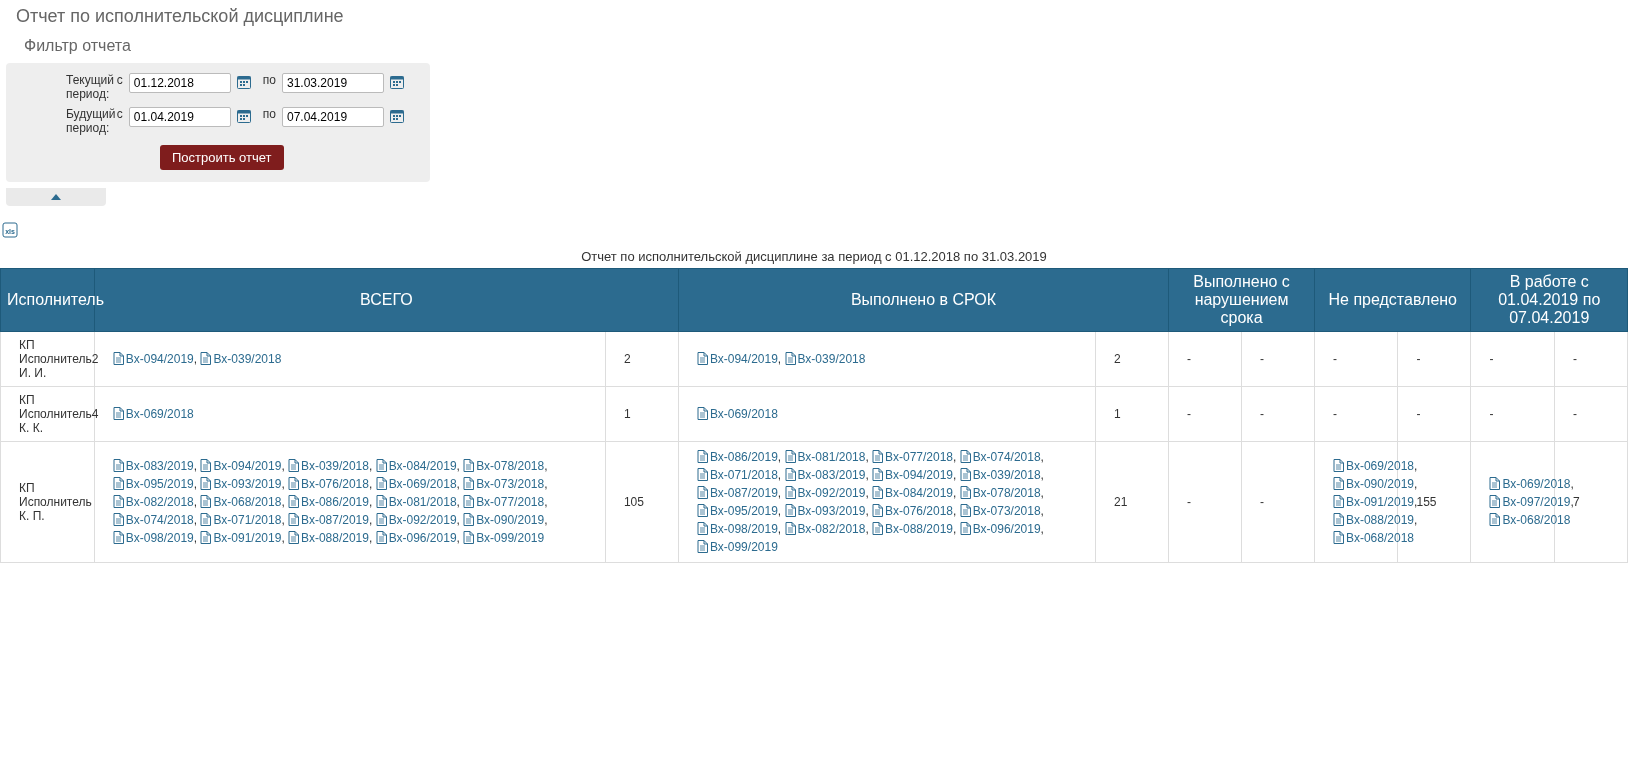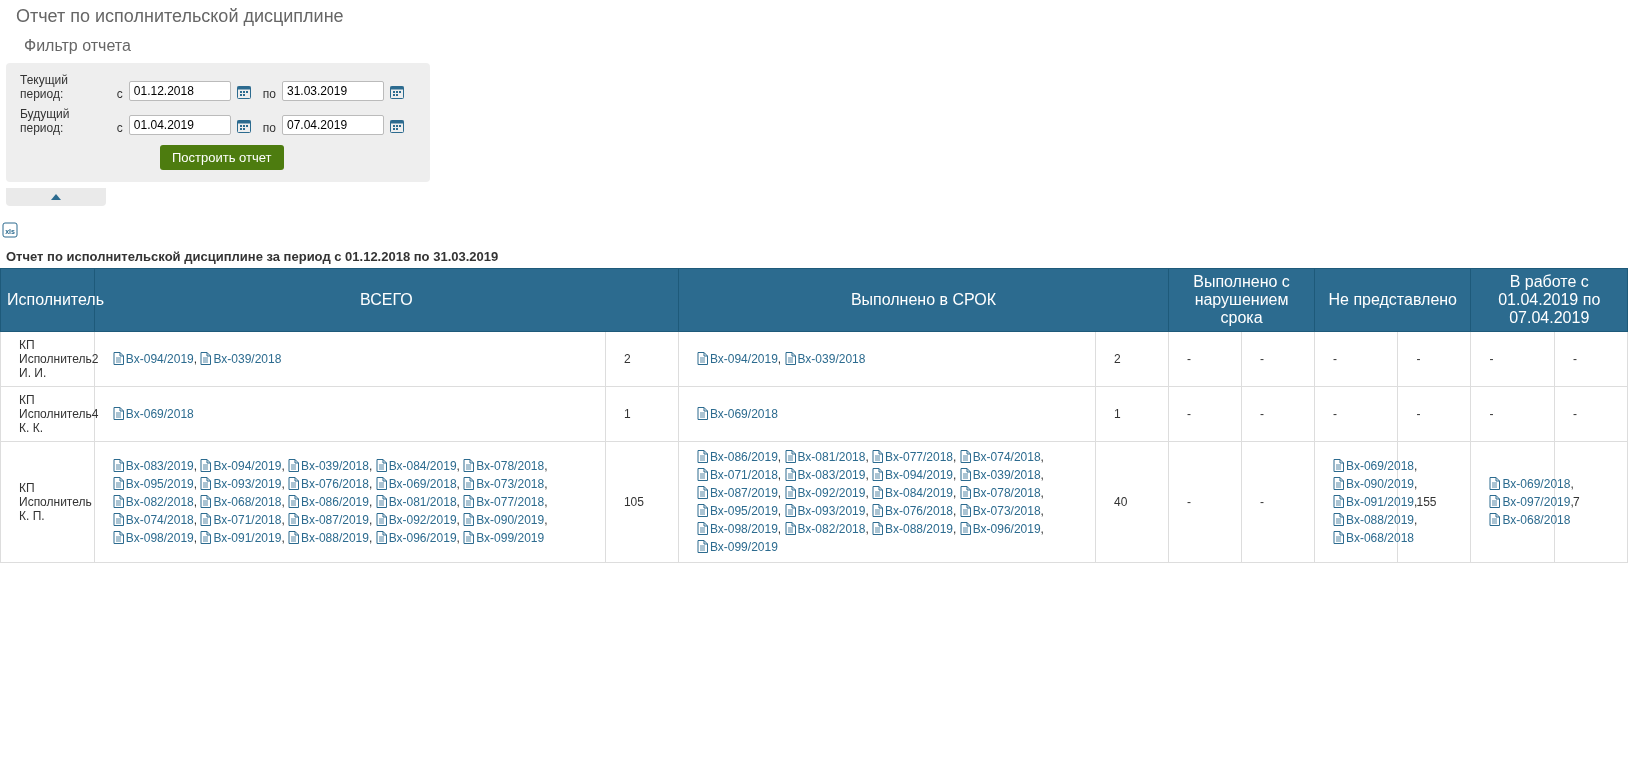--- a/index.html
+++ b/index.html
@@ -1,30 +1,30 @@
 <!DOCTYPE html>
 <html><head>
   <meta charset="utf-8">
   <style>
     * { box-sizing: border-box; margin: 0; padding: 0; }
     body { font-family: Verdana, Arial, sans-serif; font-size: 12px; color: #333; background: #fff; }
     .page-title { font-size: 18px; color: #666; font-weight: normal; padding: 6px 16px 10px; }
     .filter-title { font-size: 16px; color: #666; font-weight: normal; padding: 0 4px 8px 24px; }
     .filter-panel { background: #eeeeee; border-radius: 4px; padding: 10px 14px 12px; width: 424px; margin-left: 6px; }
-    .filter-row { display: flex; align-items: flex-end; margin-bottom: 6px; }
+    .filter-row { display: flex; align-items: flex-start; margin-bottom: 6px; margin-left: 46px; }
     .filter-label { width: 140px; color: #333; }
     .from-to-label { width: 14px; text-align: right; margin-right: 6px; }
     .date-input { width: 102px; border: 1px solid #bbb; border-radius: 2px; padding: 2px 4px; font-size: 12px; font-family: inherit; height: 20px; }
     .cal-btn { width: 18px; height: 18px; margin-left: 6px; margin-right: 12px; cursor: pointer; color: #2c6b8f; display: inline-flex; align-items: center; justify-content: center; }
-    .build-btn { background: #4d7c0f; color: #fff; border: none; border-radius: 3px; padding: 5px 12px; font-size: 13px; cursor: pointer; margin-top: 4px; margin-left: 140px; }
+    .build-btn { background: #7f1d1d; color: #fff; border: none; border-radius: 3px; padding: 5px 12px; font-size: 13px; cursor: pointer; margin-top: 4px; margin-left: 140px; }
     .collapse-tab { width: 100px; height: 18px; background: #eaeaea; border-radius: 0 0 4px 4px; margin-left: 6px; margin-top: 6px; display: flex; align-items: center; justify-content: center; cursor: pointer; }
     .collapse-tab svg { color: #2c6b8f; }
     .export-row { margin: 16px 0 4px 2px; }
     .export-icon { cursor: pointer; display:inline-flex; }
-    .report-title { font-weight: bold; font-size: 13px; color: #333; padding: 4px 6px; }
+    .report-title { font-weight: normal; font-size: 13px; color: #333; padding: 4px 6px; text-align: center; }
     table.report { border-collapse: collapse; width: 100%; table-layout: fixed; }
     table.report th { background: #2c6b8f; color: #fff; font-weight: normal; font-size: 16px; text-align: center; padding: 4px 6px; border: 1px solid #1e5a7a; vertical-align: middle; }
     table.report td { border: 1px solid #ddd; padding: 6px 18px; font-size: 12px; color: #333; vertical-align: middle; }
     .doc-link { color: #2c6b8f; text-decoration: none; display: inline; white-space: nowrap; }
     .doc-icon { display: inline-block; vertical-align: -2px; margin-right: 2px; }
     .docs-cell { line-height: 1.5; }
     .col-fio { }
     .col-num { }
   </style>
 </head>
@@ -473,21 +473,21 @@
               <line x1="3" y1="6" x2="8" y2="6" stroke="#2c6b8f" stroke-width="0.8"></line>
               <line x1="3" y1="8" x2="8" y2="8" stroke="#2c6b8f" stroke-width="0.8"></line>
               <line x1="3" y1="10" x2="8" y2="10" stroke="#2c6b8f" stroke-width="0.8"></line>
             </svg>Вх-096/2019</a>, <a href="#" class="doc-link"><svg class="doc-icon" width="11" height="13" viewBox="0 0 11 13">
               <path d="M1 0.5 H7 L10.5 4 V12.5 H1 Z" fill="none" stroke="#2c6b8f" stroke-width="1"></path>
               <path d="M7 0.5 V4 H10.5" fill="none" stroke="#2c6b8f" stroke-width="1"></path>
               <line x1="3" y1="6" x2="8" y2="6" stroke="#2c6b8f" stroke-width="0.8"></line>
               <line x1="3" y1="8" x2="8" y2="8" stroke="#2c6b8f" stroke-width="0.8"></line>
               <line x1="3" y1="10" x2="8" y2="10" stroke="#2c6b8f" stroke-width="0.8"></line>
             </svg>Вх-099/2019</a></td>
-        <td class="col-num">40</td>
+        <td class="col-num">21</td>
         <td class="docs-cell">-</td>
         <td class="col-num">-</td>
         <td class="docs-cell"><a href="#" class="doc-link"><svg class="doc-icon" width="11" height="13" viewBox="0 0 11 13">
               <path d="M1 0.5 H7 L10.5 4 V12.5 H1 Z" fill="none" stroke="#2c6b8f" stroke-width="1"></path>
               <path d="M7 0.5 V4 H10.5" fill="none" stroke="#2c6b8f" stroke-width="1"></path>
               <line x1="3" y1="6" x2="8" y2="6" stroke="#2c6b8f" stroke-width="0.8"></line>
               <line x1="3" y1="8" x2="8" y2="8" stroke="#2c6b8f" stroke-width="0.8"></line>
               <line x1="3" y1="10" x2="8" y2="10" stroke="#2c6b8f" stroke-width="0.8"></line>
             </svg>Вх-069/2018</a>, <a href="#" class="doc-link"><svg class="doc-icon" width="11" height="13" viewBox="0 0 11 13">
               <path d="M1 0.5 H7 L10.5 4 V12.5 H1 Z" fill="none" stroke="#2c6b8f" stroke-width="1"></path>

